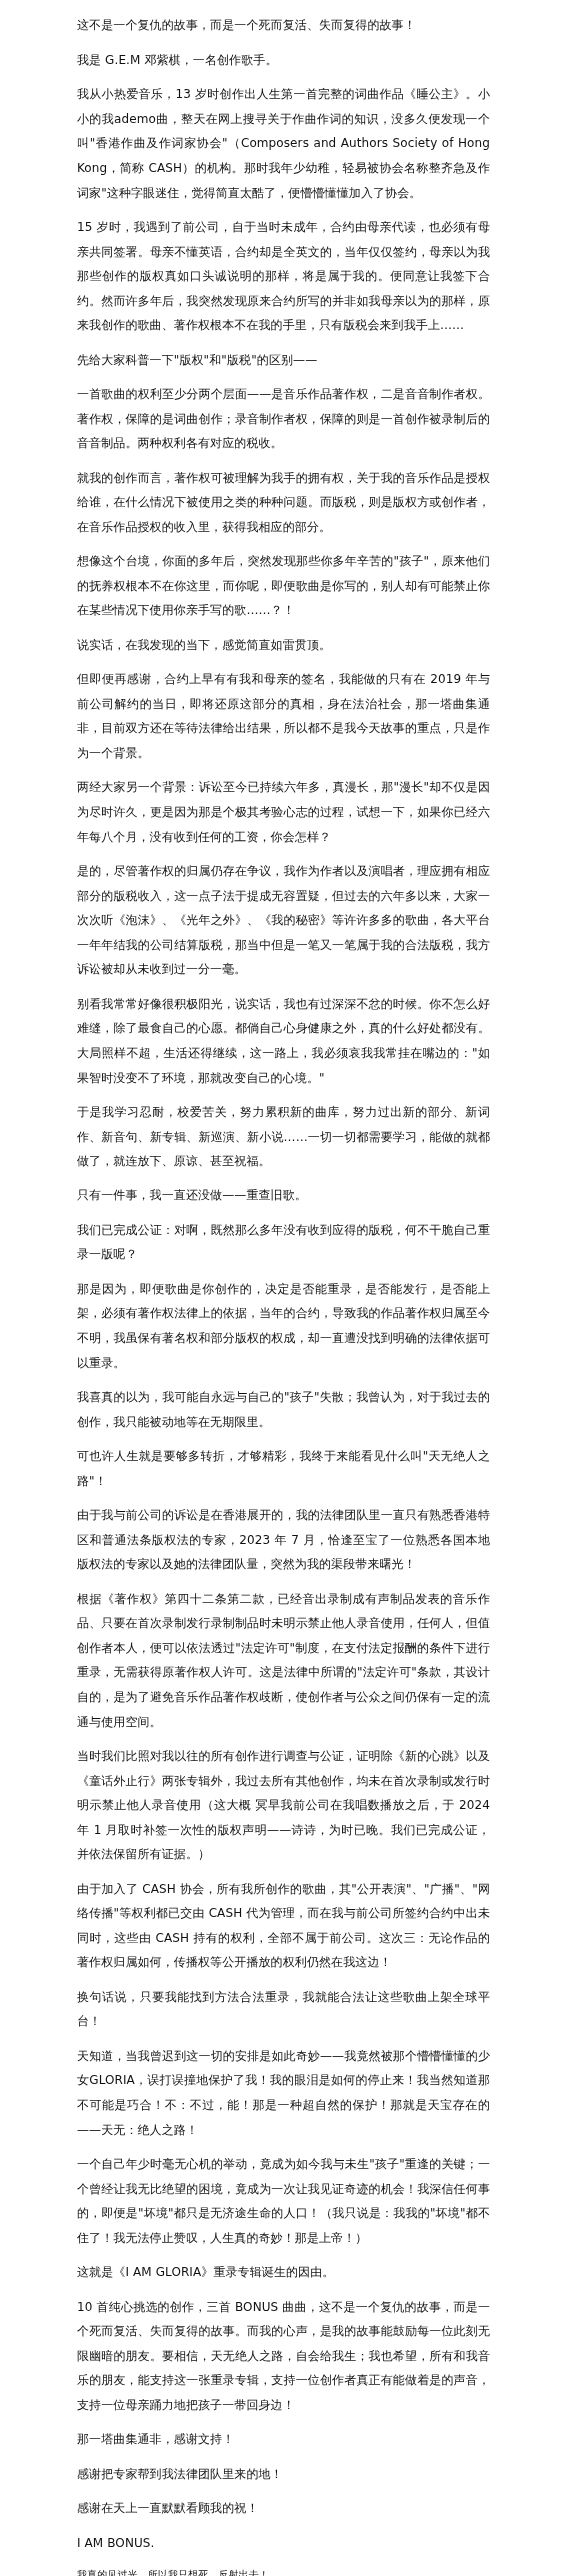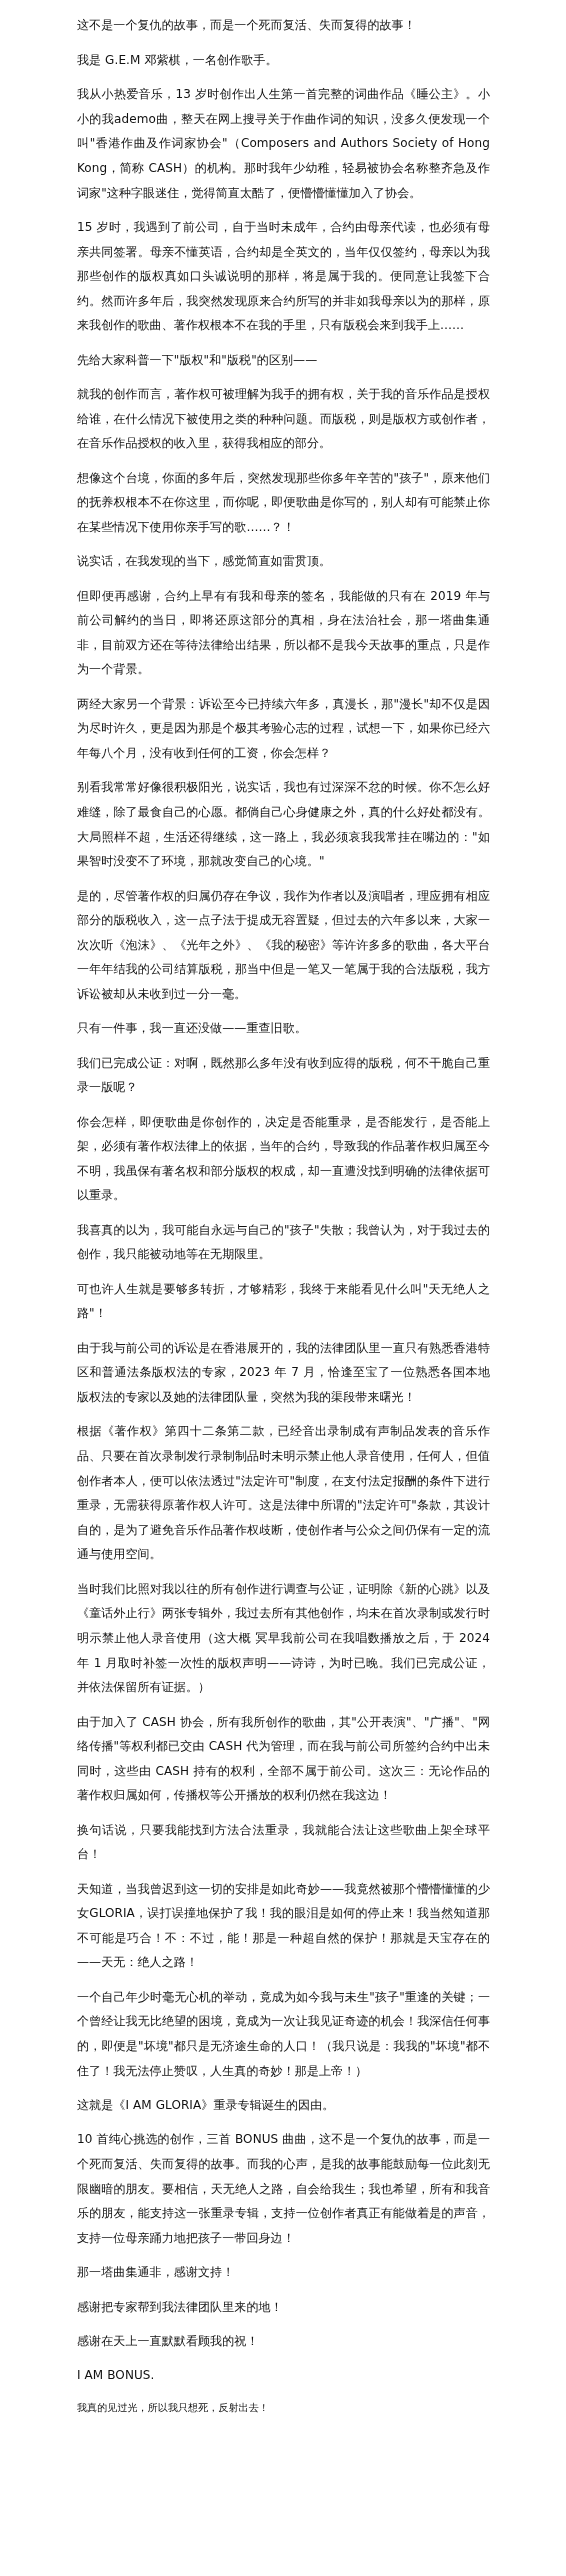--- a/index.html
+++ b/index.html
@@ -38,30 +38,32 @@
 </head>
 <body>
 
 <div class="page">
   <div id="body-content">
       <p class="para">这不是一个复仇的故事，而是一个死而复活、失而复得的故事！</p>
       <p class="para">我是 G.E.M 邓紫棋，一名创作歌手。</p>
       <p class="para">我从小热爱音乐，13 岁时创作出人生第一首完整的词曲作品《睡公主》。小小的我ademo曲，整天在网上搜寻关于作曲作词的知识，没多久便发现一个叫"香港作曲及作词家协会"（Composers and Authors Society of Hong Kong，简称 CASH）的机构。那时我年少幼稚，轻易被协会名称整齐急及作词家"这种字眼迷住，觉得简直太酷了，便懵懵懂懂加入了协会。</p>
       <p class="para">15 岁时，我遇到了前公司，自于当时未成年，合约由母亲代读，也必须有母亲共同签署。母亲不懂英语，合约却是全英文的，当年仅仅签约，母亲以为我那些创作的版权真如口头诚说明的那样，将是属于我的。便同意让我签下合约。然而许多年后，我突然发现原来合约所写的并非如我母亲以为的那样，原来我创作的歌曲、著作权根本不在我的手里，只有版税会来到我手上……</p>
       <p class="para">先给大家科普一下"版权"和"版税"的区别——</p>
+      <p class="para">一首歌曲的权利至少分两个层面——是音乐作品著作权，二是音音制作者权。著作权，保障的是词曲创作；录音制作者权，保障的则是一首创作被录制后的音音制品。两种权利各有对应的税收。</p>
       <p class="para">就我的创作而言，著作权可被理解为我手的拥有权，关于我的音乐作品是授权给谁，在什么情况下被使用之类的种种问题。而版税，则是版权方或创作者，在音乐作品授权的收入里，获得我相应的部分。</p>
       <p class="para">想像这个台境，你面的多年后，突然发现那些你多年辛苦的"孩子"，原来他们的抚养权根本不在你这里，而你呢，即便歌曲是你写的，别人却有可能禁止你在某些情况下使用你亲手写的歌……？！</p>
       <p class="para">说实话，在我发现的当下，感觉简直如雷贯顶。</p>
       <p class="para">但即便再感谢，合约上早有有我和母亲的签名，我能做的只有在 2019 年与前公司解约的当日，即将还原这部分的真相，身在法治社会，那一塔曲集通非，目前双方还在等待法律给出结果，所以都不是我今天故事的重点，只是作为一个背景。</p>
       <p class="para">两经大家另一个背景：诉讼至今已持续六年多，真漫长，那"漫长"却不仅是因为尽时许久，更是因为那是个极其考验心志的过程，试想一下，如果你已经六年每八个月，没有收到任何的工资，你会怎样？</p>
+      <p class="para">是的，尽管著作权的归属仍存在争议，我作为作者以及演唱者，理应拥有相应部分的版税收入，这一点子法于提成无容置疑，但过去的六年多以来，大家一次次听《泡沫》、《光年之外》、《我的秘密》等许许多多的歌曲，各大平台一年年结我的公司结算版税，那当中但是一笔又一笔属于我的合法版税，我方诉讼被却从未收到过一分一毫。</p>
       <p class="para">别看我常常好像很积极阳光，说实话，我也有过深深不忿的时候。你不怎么好难缝，除了最食自己的心愿。都倘自己心身健康之外，真的什么好处都没有。大局照样不超，生活还得继续，这一路上，我必须哀我我常挂在嘴边的："如果智时没变不了环境，那就改变自己的心境。"</p>
-      <p class="para">是的，尽管著作权的归属仍存在争议，我作为作者以及演唱者，理应拥有相应部分的版税收入，这一点子法于提成无容置疑，但过去的六年多以来，大家一次次听《泡沫》、《光年之外》、《我的秘密》等许许多多的歌曲，各大平台一年年结我的公司结算版税，那当中但是一笔又一笔属于我的合法版税，我方诉讼被却从未收到过一分一毫。</p>
+      <p class="para">于是我学习忍耐，校爱苦关，努力累积新的曲库，努力过出新的部分、新词作、新音句、新专辑、新巡演、新小说……一切一切都需要学习，能做的就都做了，就连放下、原谅、甚至祝福。</p>
       <p class="para">只有一件事，我一直还没做——重查旧歌。</p>
       <p class="para">我们已完成公证：对啊，既然那么多年没有收到应得的版税，何不干脆自己重录一版呢？</p>
-      <p class="para">你会怎样，即便歌曲是你创作的，决定是否能重录，是否能发行，是否能上架，必须有著作权法律上的依据，当年的合约，导致我的作品著作权归属至今不明，我虽保有著名权和部分版权的权成，却一直遭没找到明确的法律依据可以重录。</p>
+      <p class="para">那是因为，即便歌曲是你创作的，决定是否能重录，是否能发行，是否能上架，必须有著作权法律上的依据，当年的合约，导致我的作品著作权归属至今不明，我虽保有著名权和部分版权的权成，却一直遭没找到明确的法律依据可以重录。</p>
       <p class="para">我喜真的以为，我可能自永远与自己的"孩子"失散；我曾认为，对于我过去的创作，我只能被动地等在无期限里。</p>
       <p class="para">可也许人生就是要够多转折，才够精彩，我终于来能看见什么叫"天无绝人之路"！</p>
       <p class="para">由于我与前公司的诉讼是在香港展开的，我的法律团队里一直只有熟悉香港特区和普通法条版权法的专家，2023 年 7 月，恰逢至宝了一位熟悉各国本地版权法的专家以及她的法律团队量，突然为我的渠段带来曙光！</p>
       <p class="para">根据《著作权》第四十二条第二款，已经音出录制成有声制品发表的音乐作品、只要在首次录制发行录制制品时未明示禁止他人录音使用，任何人，但值创作者本人，便可以依法透过"法定许可"制度，在支付法定报酬的条件下进行重录，无需获得原著作权人许可。这是法律中所谓的"法定许可"条款，其设计自的，是为了避免音乐作品著作权歧断，使创作者与公众之间仍保有一定的流通与使用空间。</p>
       <p class="para">当时我们比照对我以往的所有创作进行调查与公证，证明除《新的心跳》以及《童话外止行》两张专辑外，我过去所有其他创作，均未在首次录制或发行时明示禁止他人录音使用（这大概 冥早我前公司在我唱数播放之后，于 2024 年 1 月取时补签一次性的版权声明——诗诗，为时已晚。我们已完成公证，并依法保留所有证据。）</p>
       <p class="para">由于加入了 CASH 协会，所有我所创作的歌曲，其"公开表演"、"广播"、"网络传播"等权利都已交由 CASH 代为管理，而在我与前公司所签约合约中出未同时，这些由 CASH 持有的权利，全部不属于前公司。这次三：无论作品的著作权归属如何，传播权等公开播放的权利仍然在我这边！</p>
       <p class="para">换句话说，只要我能找到方法合法重录，我就能合法让这些歌曲上架全球平台！</p>
       <p class="para">天知道，当我曾迟到这一切的安排是如此奇妙——我竟然被那个懵懵懂懂的少女GLORIA，误打误撞地保护了我！我的眼泪是如何的停止来！我当然知道那不可能是巧合！不：不过，能！那是一种超自然的保护！那就是天宝存在的——天无：绝人之路！</p>
       <p class="para">一个自己年少时毫无心机的举动，竟成为如今我与未生"孩子"重逢的关键；一个曾经让我无比绝望的困境，竟成为一次让我见证奇迹的机会！我深信任何事的，即便是"坏境"都只是无济途生命的人口！（我只说是：我我的"坏境"都不住了！我无法停止赞叹，人生真的奇妙！那是上帝！）</p>
       <p class="para">这就是《I AM GLORIA》重录专辑诞生的因由。</p>

